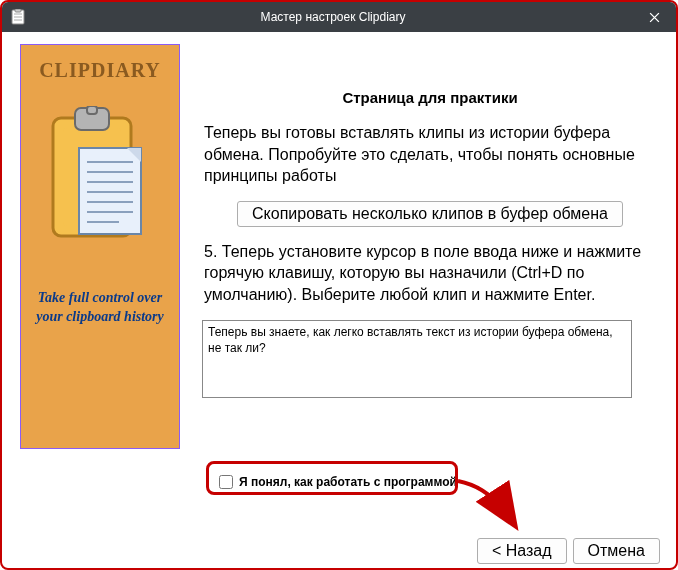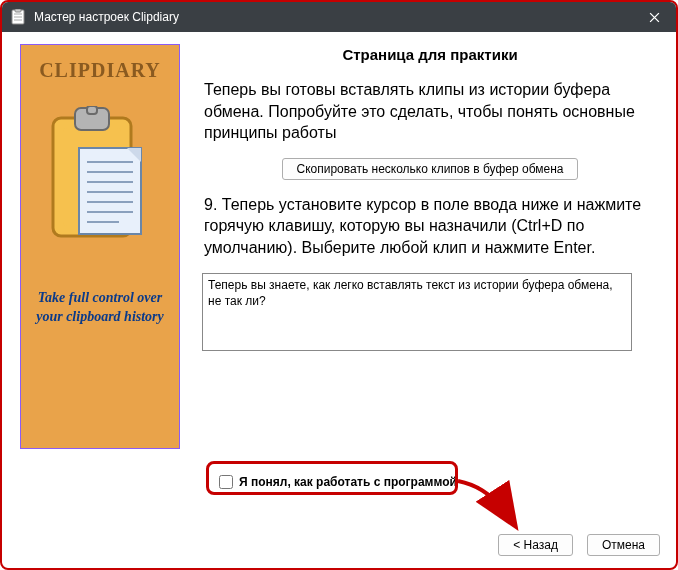--- a/index.html
+++ b/index.html
@@ -14,20 +14,21 @@
     border: 2px solid #c60000;
     border-radius: 8px;
   }
   .titlebar {
     height: 30px;
     background: #3a3f44;
     color: #fff;
     display: flex;
     align-items: center;
     padding: 0 0 0 8px;
+    text-align: center;
   }
   .titlebar .ticon {
     width: 16px; height: 16px;
     margin-right: 8px;
     display: flex; align-items: center; justify-content: center;
   }
   .titlebar .ttitle { font-size: 12px; flex: 1; }
   .titlebar .close {
     width: 44px; height: 30px;
     display: flex; align-items: center; justify-content: center;
@@ -61,55 +62,55 @@
   .side .tag {
     font-family: Georgia, "Times New Roman", serif;
     font-style: italic;
     color: #0a3a8a;
     font-size: 14px;
     text-align: center;
     line-height: 1.35;
     padding: 0 2px;
     font-weight: bold;
   }
-  .main { flex: 1; position: relative; }
+  .main { flex: 1; position: relative; margin-top: 43px; }
   .main h1 {
     text-align: center;
     font-size: 15px;
     font-weight: bold;
     margin: 2px 0 16px 0;
   }
   .para { margin: 0 6px 14px 2px; line-height: 1.35; font-size: 16px; }
   .btn-row { text-align: center; margin: 4px 0 14px 0; }
   .winbtn {
     background: #fdfdfd;
     border: 1px solid #adadad;
     border-radius: 3px;
     padding: 3px 14px;
-    font-size: 12px;
+    font-size: 16px;
     font-family: inherit;
     min-width: 70px;
     display: inline-block;
   }
   .winbtn.disabled { color: #9a9a9a; }
   textarea.pract {
     width: 430px;
     height: 78px;
     resize: none;
     font-family: inherit;
     font-size: 12px;
     padding: 3px 5px;
     border: 1px solid #888;
     background: #fff;
     overflow-y: scroll;
     line-height: 1.35;
   }
   .footer {
     position: absolute;
-    bottom: 14px;
+    bottom: 6px;
     right: 18px;
     display: flex;
     gap: 6px;
   }
   .checkbox-row {
     position: absolute;
     left: 214px;
     top: 470px;
     display: flex;
     align-items: flex-end;
@@ -180,21 +181,21 @@
     </div>
     <div class="tag">Take full control over your clipboard history</div>
   </div>
 
   <div class="main">
     <h1>Страница для практики</h1>
     <p class="para">Теперь вы готовы вставлять клипы из истории буфера обмена. Попробуйте это сделать, чтобы понять основные принципы работы</p>
     <div class="btn-row">
       <button class="winbtn">Скопировать несколько клипов в буфер обмена</button>
     </div>
-    <p class="para">9. Теперь установите курсор в поле ввода ниже и нажмите горячую клавишу, которую вы назначили (Ctrl+D по умолчанию). Выберите любой клип и нажмите Enter.</p>
+    <p class="para">5. Теперь установите курсор в поле ввода ниже и нажмите горячую клавишу, которую вы назначили (Ctrl+D по умолчанию). Выберите любой клип и нажмите Enter.</p>
     <textarea class="pract" style="">Теперь вы знаете, как легко вставлять текст из истории буфера обмена, не так ли?</textarea>
   </div>
 </div>
 
 <div class="checkbox-row">
   <input type="checkbox" style="">
   <label>Я понял, как работать с программой</label>
 </div>
 
 <div class="highlight-box"></div>
@@ -203,14 +204,14 @@
   <defs>
     <marker id="ahead" markerWidth="12" markerHeight="12" refX="9" refY="5" orient="auto">
       <polygon points="0,0 12,5 0,10" fill="#c60000"></polygon>
     </marker>
   </defs>
   <path d="M8,4 Q40,10 62,44" stroke="#c60000" stroke-width="4" fill="none" marker-end="url(#ahead)"></path>
 </svg>
 
 <div class="footer">
   <button class="winbtn">&lt; Назад</button>
-  <button class="winbtn" style="margin-left:8px">Отмена</button>
+  <button class="winbtn" style="">Отмена</button>
 </div>
 
 </body></html>

